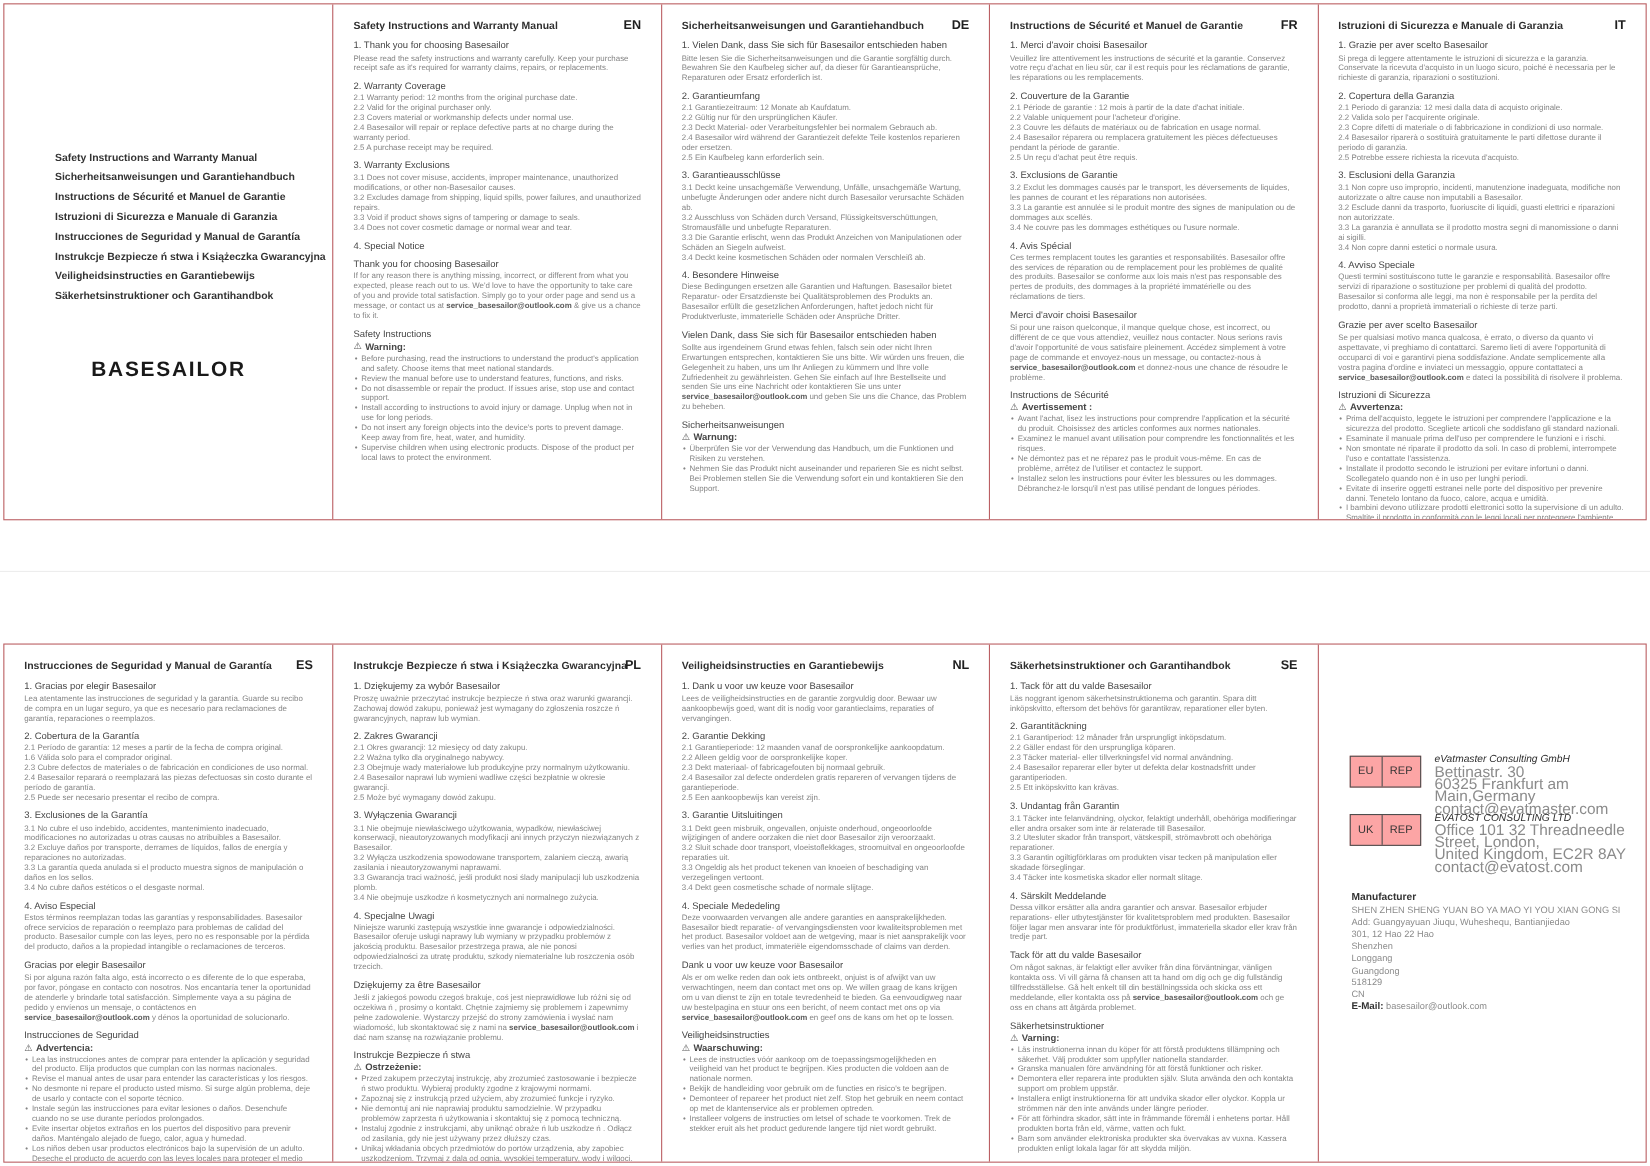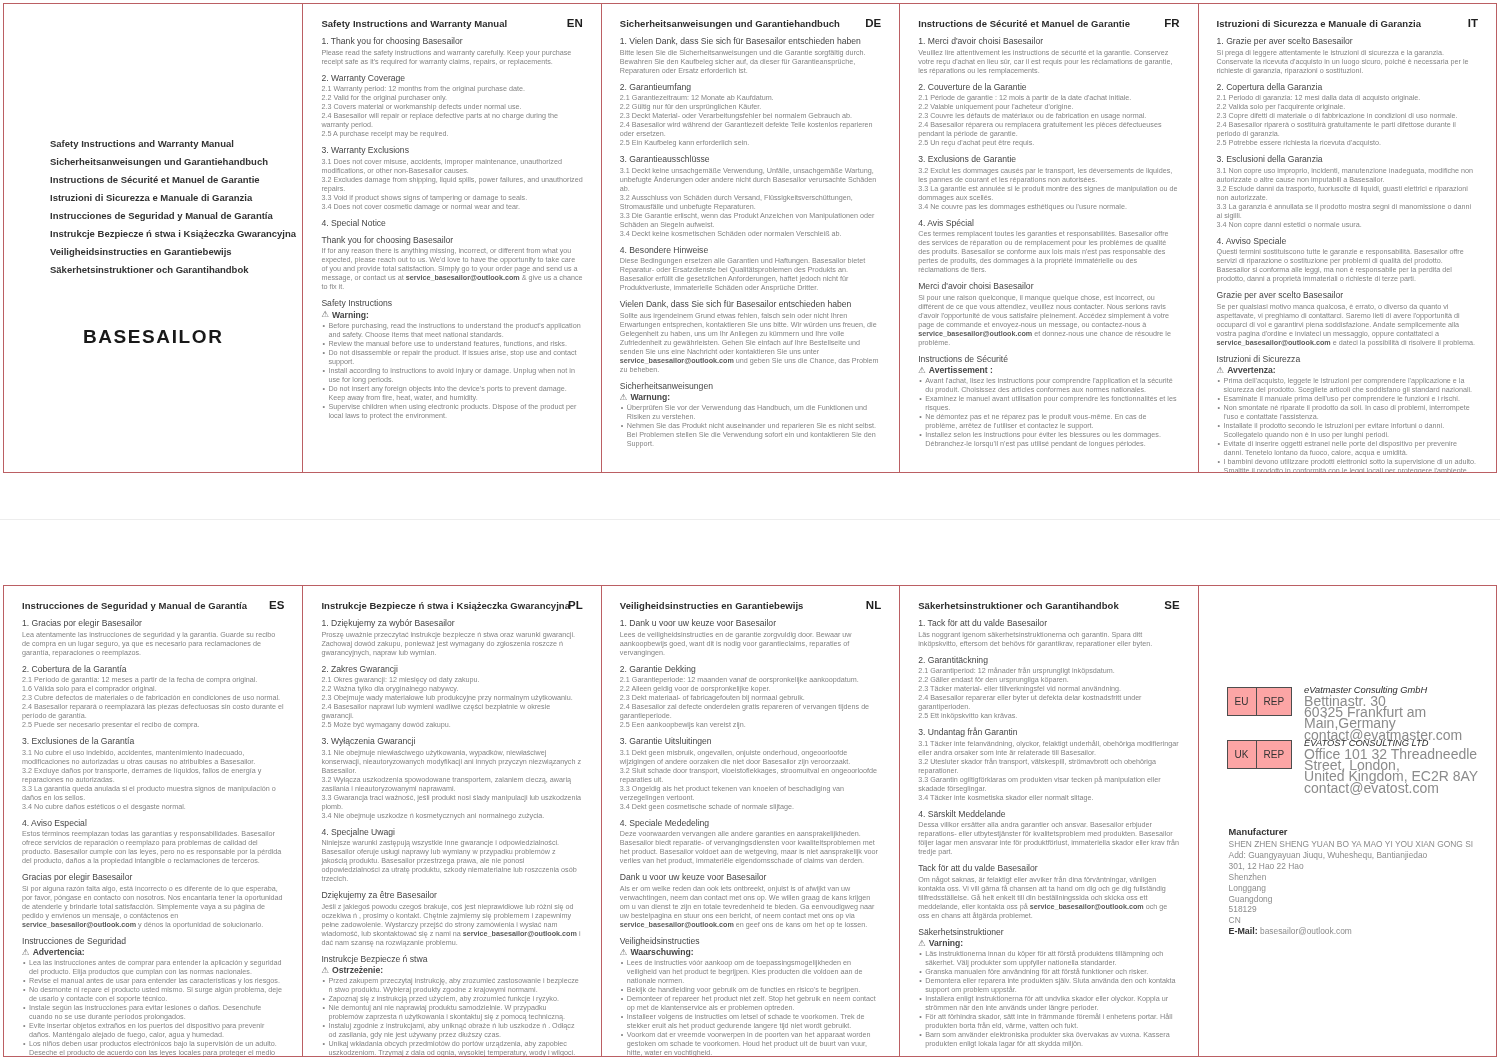--- a/index.html
+++ b/index.html
@@ -49,21 +49,21 @@
   
   .rep-row{position:absolute;left:28px;right:10px;display:flex;gap:12px;}
   .rep-row-eu{top:99px;}
   .rep-row-uk{top:152px;}
   .rep-box{display:flex;border:1.5px solid #4d4d4d;height:29px;box-sizing:border-box;flex:0 0 auto;margin-top:2px;background:#fca5a5;}
   .rep-cell{display:flex;align-items:center;justify-content:center;font-size:10px;color:#333;padding:0 7px;}
   .rep-cell + .rep-cell{border-left:1.5px solid #4d4d4d;}
   .rep-name{font-size:9.3px;color:#2e2e2e;margin-bottom:1px;font-style:italic;}
   .rep-line{font-size:14px;color:#8b8b8b;line-height:11.2px;}
   .mfr{position:absolute;left:30px;top:224px;right:12px;}
-  .mfr-h{font-size:9.3px;font-weight:700;color:#333;margin:17px 0 2px 0;}
+  .mfr-h{font-size:9.3px;font-weight:700;color:#333;margin:0 0 2px 0;}
   .mfr-line{font-size:8.4px;color:#8b8b8b;line-height:10.9px;}
   .mfr-email{font-size:8.4px;color:#8b8b8b;line-height:10.9px;}
   .mfr-email-label{font-size:8.9px;font-weight:700;color:#333;}
 </style>
 </head>
 <body>
 
 <div class="sheet">
 
   <div class="row row-top">
@@ -401,21 +401,20 @@
           <div class="sec-h">Veiligheidsinstructies</div>
           <div class="warn-line">
             <span class="warn-icon">⚠</span>
             <span class="warn-label">Waarschuwing:</span>
           </div>
           <ul class="blist">
             <li class="bitem">Lees de instructies vóór aankoop om de toepassingsmogelijkheden en veiligheid van het product te begrijpen. Kies producten die voldoen aan de nationale normen.</li>
             <li class="bitem">Bekijk de handleiding voor gebruik om de functies en risico's te begrijpen.</li>
             <li class="bitem">Demonteer of repareer het product niet zelf. Stop het gebruik en neem contact op met de klantenservice als er problemen optreden.</li>
             <li class="bitem">Installeer volgens de instructies om letsel of schade te voorkomen. Trek de stekker eruit als het product gedurende langere tijd niet wordt gebruikt.</li>
-            <li class="bitem">Voorkom dat er vreemde voorwerpen in de poorten van het apparaat worden gestoken om schade te voorkomen. Houd het product uit de buurt van vuur, hitte, water en vochtigheid.</li>
           </ul>
         </section>
       </div>
     <div class="cell">
         <div class="panel-head">
           <div class="panel-title">Säkerhetsinstruktioner och Garantihandbok</div>
           <div class="lang-code">SE</div>
         </div>
         <section class="sec">
           <div class="sec-h">1. Tack för att du valde Basesailor</div>

